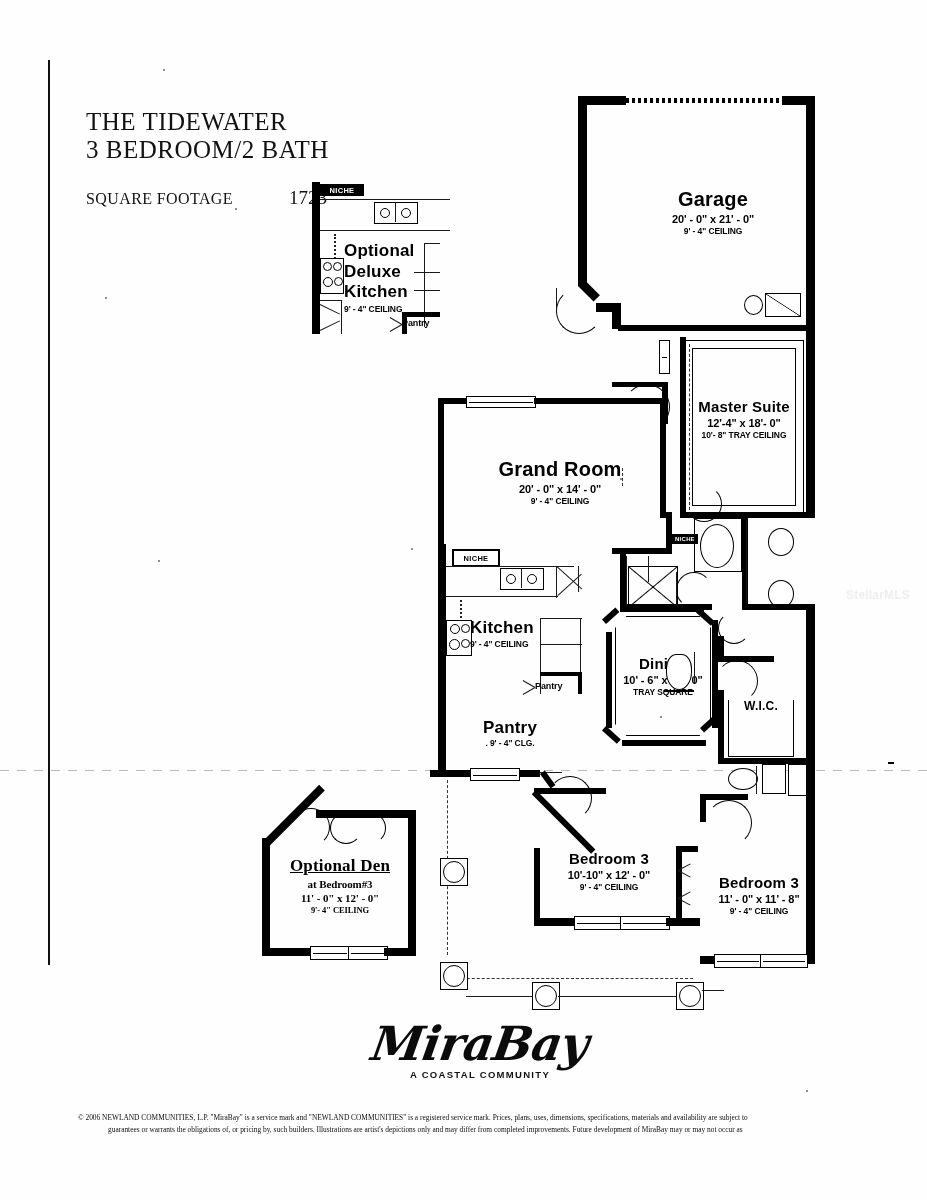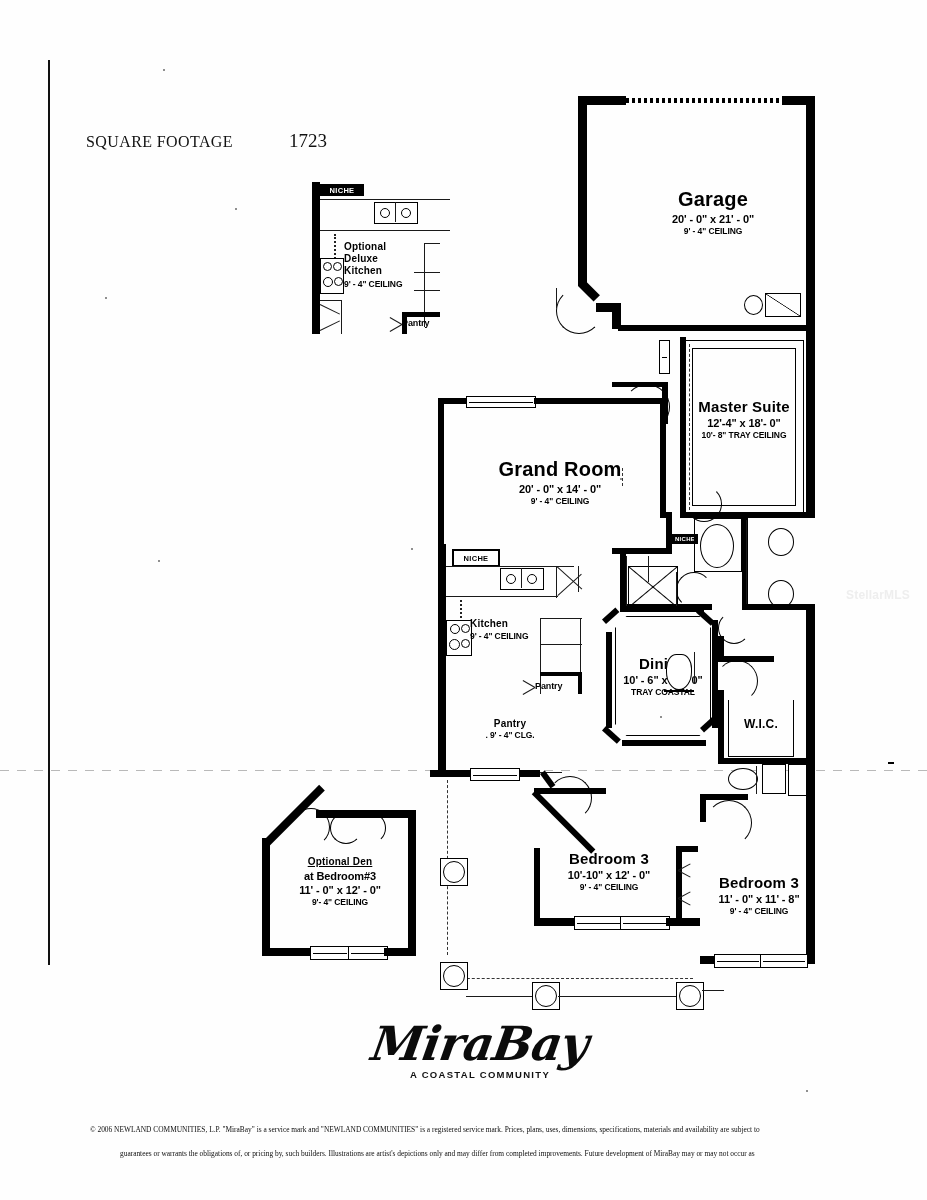--- a/index.html
+++ b/index.html
@@ -43,21 +43,21 @@
   .dot-v{position:absolute;width:0;border-left:2px dotted #222;}
   .hatch{position:absolute;
     background:repeating-linear-gradient(to right,#000 0 3px,#fff 3px 6px);}
 
   
   .room{position:absolute;text-align:center;color:#000;line-height:1.16;}
   .room .nm{font-size:15px;font-weight:700;letter-spacing:.2px;}
   .room .dim{font-size:11px;font-weight:700;letter-spacing:-.1px;margin-top:2px;}
   .room .clg{font-size:8.5px;font-weight:700;letter-spacing:-.1px;margin-top:1px;}
   .room.big .nm{font-size:20px;}
-  .room.sm .nm{font-size:10px;}
+  .room.sm .nm{font-size:17px;}
   .room .under{text-decoration:underline;}
 
   .niche{position:absolute;background:#000;color:#fff;font-size:7.5px;
     font-weight:700;letter-spacing:.3px;display:flex;align-items:center;
     justify-content:center;}
   .niche.inv{background:#fff;color:#000;border:2px solid #000;}
   .tag{position:absolute;font-size:9px;font-weight:700;letter-spacing:-.1px;}
 
   
   .arc{position:absolute;border:1px solid #000;border-radius:50%;
@@ -87,37 +87,39 @@
     font-family:"DejaVu Serif", serif;font-style:italic;font-weight:700;
     font-size:47px;letter-spacing:-1px;color:#0b0b0b;
     transform:skewX(-9deg);line-height:1;
   }
   .logo-sub{font-size:9.5px;font-weight:700;letter-spacing:1.3px;
     margin-top:2px;color:#111;}
 
   .footer{position:absolute;left:78px;top:1112px;width:770px;
     font-size:7.4px;line-height:1.62;color:#0d0d0d;text-align:justify;
     font-family:"Liberation Serif", serif;}
-  .footer p{margin:12px;}
+  .footer p{margin:0;}
   .footer .l2{padding-left:14px;}
   .footer .l3{padding-left:30px;}
   .footer .l4{padding-left:46px;}
   .footer .l5{padding-left:120px;}
 
   .watermark{position:absolute;left:846px;top:588px;font-size:12px;
     color:#eeeeee;font-weight:700;letter-spacing:.2px;}
 
   .speck{position:absolute;background:#6a6a6a;border-radius:50%;}
 </style>
 </head>
 <body>
 
 <div id="sheet">
 
   <div class="title-block">
+    <div class="plan-title">THE TIDEWATER
+3 BEDROOM/2 BATH</div>
     <div class="sqft-row">
       <span class="sqft-label">SQUARE FOOTAGE</span>
       <span class="sqft-value">1723</span>
     </div>
   </div>
 
   <div class="edge-rule"></div>
   <div class="fold-line"></div>
   <div class="watermark">StellarMLS</div>
 
@@ -275,21 +277,21 @@
     <div class="w" style="left:700px;top:608px;width:20px;height:6px;transform:rotate(42deg);transform-origin:left top;"></div>
     <div class="w" style="left:712px;top:620px;width:6px;height:108px;"></div>
     <div class="w" style="left:700px;top:728px;width:20px;height:6px;transform:rotate(-42deg);transform-origin:left top;"></div>
     <div class="w" style="left:622px;top:740px;width:84px;height:6px;"></div>
     <div class="w" style="left:606px;top:726px;width:20px;height:6px;transform:rotate(42deg);transform-origin:left top;"></div>
     <div class="wt" style="left:615px;top:616px;width:94px;height:118px;border-width:1px;clip-path:polygon(12% 0,88% 0,100% 10%,100% 90%,88% 100%,12% 100%,0 90%,0 10%);"></div>
 
     <div class="room" style="left:616px;top:655px;width:94px;">
       <div class="nm">Dining</div>
       <div class="dim">10' - 6" x 12'- 0"</div>
-      <div class="clg">TRAY COASTAL</div>
+      <div class="clg">TRAY SQUARE</div>
     </div>
     <div class="speck" style="left:660px;top:716px;width:2px;height:2px;"></div>
   </div>
 
   <div>
     <div class="niche" style="left:672px;top:534px;width:26px;height:10px;font-size:6px;">NICHE</div>
     <div class="w" style="left:620px;top:548px;width:6px;height:62px;"></div>
     <div class="w" style="left:620px;top:604px;width:92px;height:6px;"></div>
     <div class="oval" style="left:700px;top:524px;width:32px;height:42px;"></div>
     <div class="wt" style="left:694px;top:518px;width:46px;height:52px;border-width:1.5px;"></div>
@@ -309,21 +311,21 @@
     <div class="arc2" style="left:716px;top:660px;width:40px;height:40px;"></div>
 
     <div class="rect" style="left:666px;top:654px;width:24px;height:34px;border-radius:40% 40% 50% 50%;"></div>
     <div class="thin" style="left:664px;top:690px;width:30px;height:2px;background:#000;"></div>
     <div class="thin" style="left:694px;top:652px;width:1.4px;height:32px;"></div>
 
     <div class="w" style="left:718px;top:690px;width:6px;height:74px;"></div>
     <div class="w" style="left:718px;top:758px;width:96px;height:6px;"></div>
     <div class="w" style="left:806px;top:604px;width:9px;height:160px;"></div>
     <div class="wt" style="left:728px;top:700px;width:64px;height:56px;border-width:1.5px;border-top:none;"></div>
-    <div class="room sm" style="left:722px;top:718px;width:78px;">
+    <div class="room sm" style="left:722px;top:700px;width:78px;">
       <div class="nm" style="font-size:12px;">W.I.C.</div>
     </div>
   </div>
 
   <div>
     <div class="oval" style="left:728px;top:768px;width:28px;height:20px;"></div>
     <div class="rect" style="left:762px;top:764px;width:22px;height:28px;"></div>
     <div class="rect" style="left:788px;top:764px;width:24px;height:30px;"></div>
     <div class="thin" style="left:756px;top:766px;width:1.4px;height:28px;"></div>
   </div>
@@ -398,21 +400,21 @@
     <div class="w" style="left:316px;top:810px;width:100px;height:8px;"></div>
     <div class="w" style="left:408px;top:810px;width:8px;height:146px;"></div>
     <div class="w" style="left:262px;top:948px;width:50px;height:8px;"></div>
     <div class="win" style="left:310px;top:946px;width:38px;height:12px;"></div>
     <div class="win" style="left:348px;top:946px;width:38px;height:12px;"></div>
     <div class="w" style="left:384px;top:948px;width:32px;height:8px;"></div>
     <div class="arc2" style="left:292px;top:808px;width:36px;height:36px;"></div>
     <div class="arc" style="left:330px;top:812px;width:30px;height:30px;"></div>
     <div class="arc2" style="left:354px;top:812px;width:30px;height:30px;"></div>
 
-    <div class="room sm" style="left:276px;top:856px;width:128px;">
+    <div class="room sm" style="left:276px;top:856px;width:128px;font-family:Liberation Serif, serif;">
       <div class="nm under">Optional Den</div>
       <div class="dim" style="font-size:11px;">at Bedroom#3</div>
       <div class="dim">11' - 0" x 12' - 0"</div>
       <div class="clg">9'- 4" CEILING</div>
     </div>
   </div>
 
   <div>
     <div class="w" style="left:666px;top:512px;width:6px;height:42px;"></div>
     <div class="w" style="left:612px;top:548px;width:60px;height:6px;"></div>

